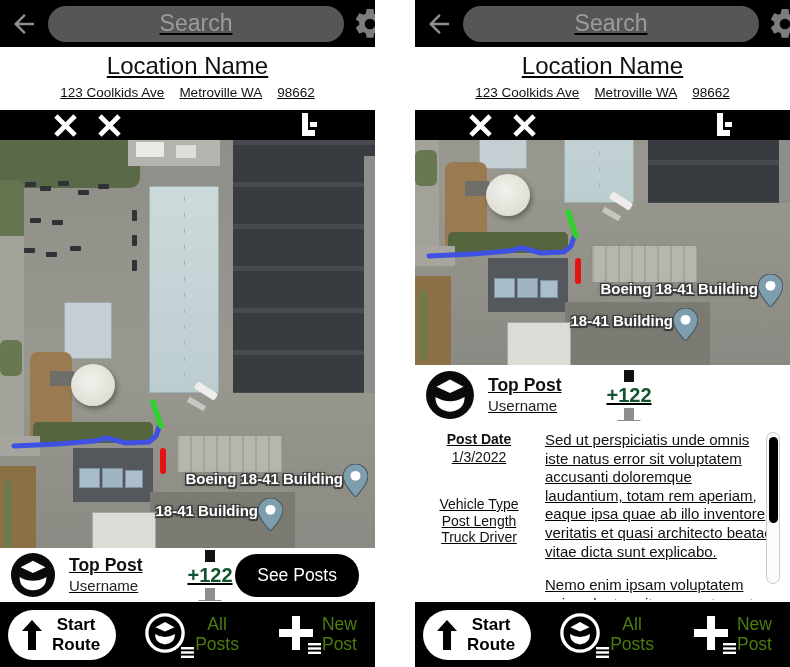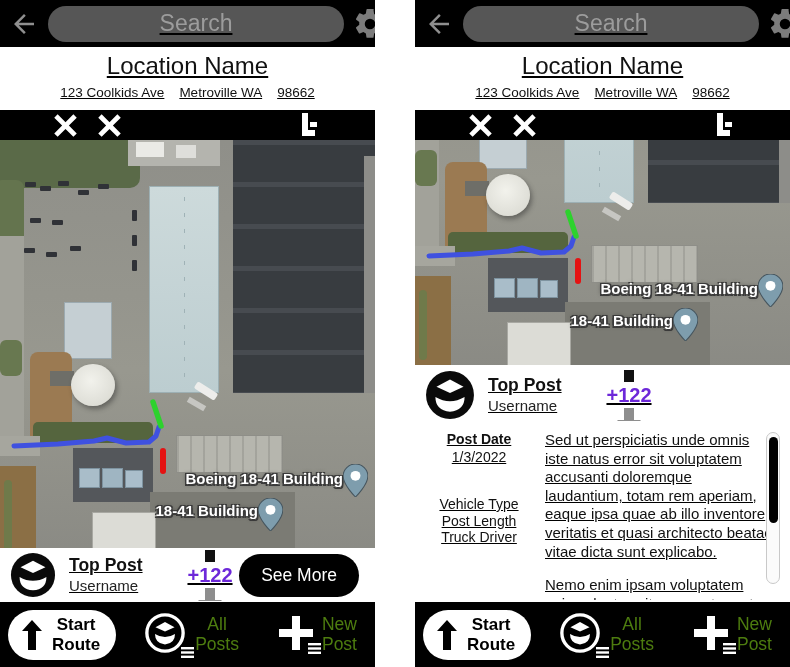--- a/index.html
+++ b/index.html
@@ -80,21 +80,21 @@
   .post-row.h60 { height:60px; }
   .avatar { flex:0 0 auto; display:block; }
   .post-text { margin-left:13px; width:104px; }
   .post-title { font-size:17.5px; font-weight:bold; color:#111; line-height:1.25; }
   .post-user { font-size:15px; color:#222; line-height:1.25; }
   .vote { width:50px; margin-left:12px; display:flex; flex-direction:column; align-items:center; align-self:stretch; justify-content:center; }
   .vote-clip { height:12px; overflow:hidden; }
   .vote-clip.down { height:13px; }
   .vote-clip.up svg { margin-top:-12px; display:block; }
   .vote-clip.down svg { display:block; }
-  .vote-num { font-size:20px; font-weight:bold; color:#6d28d9; line-height:26px; }
+  .vote-num { font-size:20px; font-weight:bold; color:#14532d; line-height:26px; }
   .btn-expand { margin-left:auto; margin-right:6px; background:#000; color:#fff; border:none; border-radius:22px;
     padding:11px 22px; font-size:17.5px; font-family:"Liberation Sans", sans-serif; cursor:pointer; }
   .btn-collapse { margin-left:auto; margin-right:14px; background:#fff; color:#000; border:3px solid #000; border-radius:24px;
     padding:9px 20px; font-size:17.5px; font-family:"Liberation Sans", sans-serif; cursor:pointer; }
 
   
   .details { position:relative; height:175px; background:#fff; display:flex; padding:6px 0 0 0; overflow:hidden; }
   .d-left { width:112px; margin-left:8px; text-align:center; font-size:14px; color:#111; flex:0 0 auto; }
   .d-label { font-weight:bold; line-height:1.25; }
   .d-value { line-height:1.25; }
@@ -244,21 +244,21 @@
               <path d="M13 0 L25 12 H18 V24 H8 V12 H1 Z" fill="#111"></path>
             </svg>
         </div>
         <div class="vote-num">+122</div>
         <div class="vote-clip down">
           <svg width="26" height="24" viewBox="0 0 26 24">
               <path d="M13 24 L1 12 H8 V0 H18 V12 H25 Z" fill="#8e8e8e"></path>
             </svg>
         </div>
       </div>
-      <button class="btn-expand">See More</button>
+      <button class="btn-expand">See Posts</button>
     </div>
 
     <div class="nav">
       <button class="start-pill">
         <svg width="22" height="32" viewBox="0 0 22 30">
             <path d="M11 0 L21 11 H15 V30 H7 V11 H1 Z" fill="#000"></path>
           </svg>
         <span class="start-text">
           <span>Start</span><br>
           <span>Route</span>

